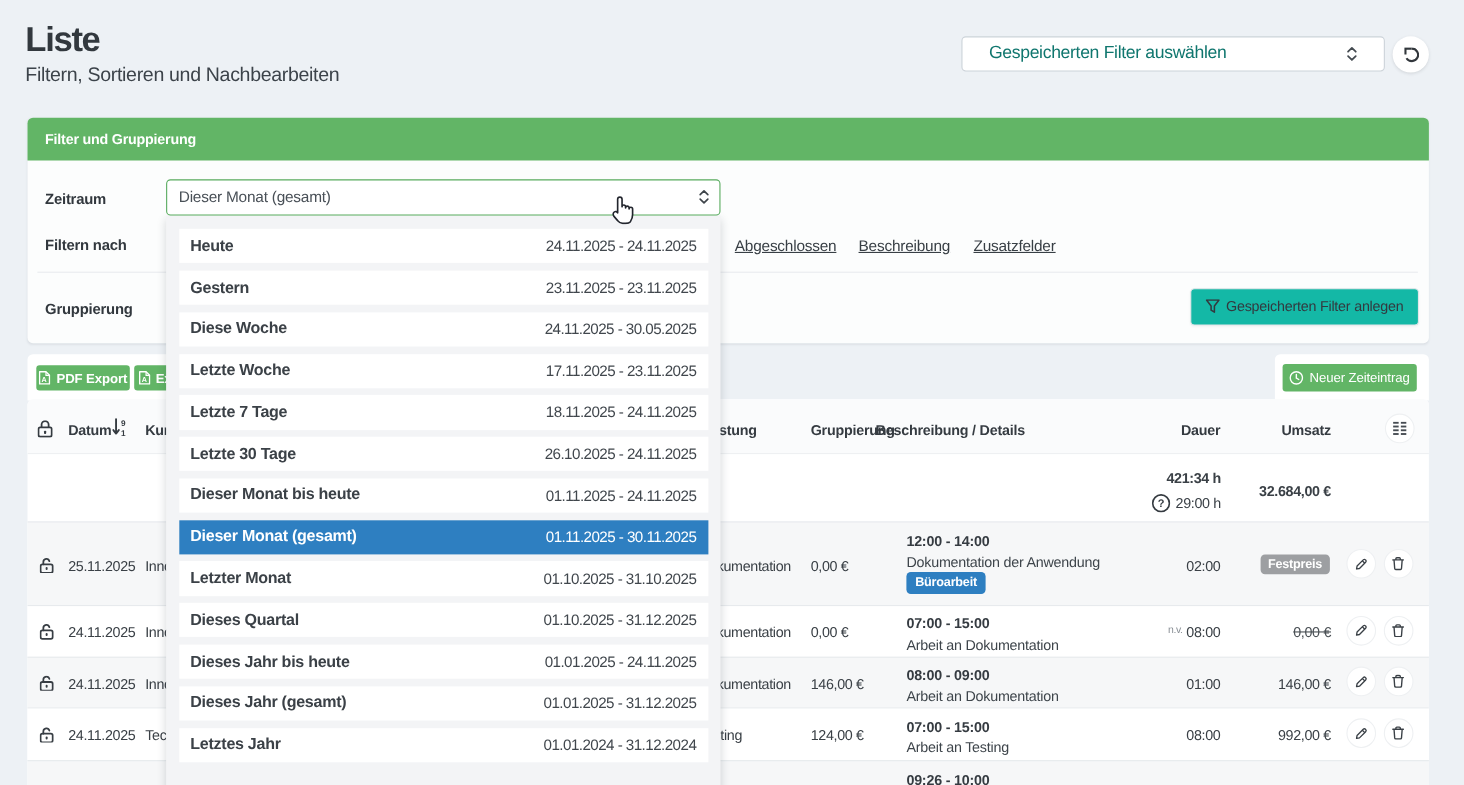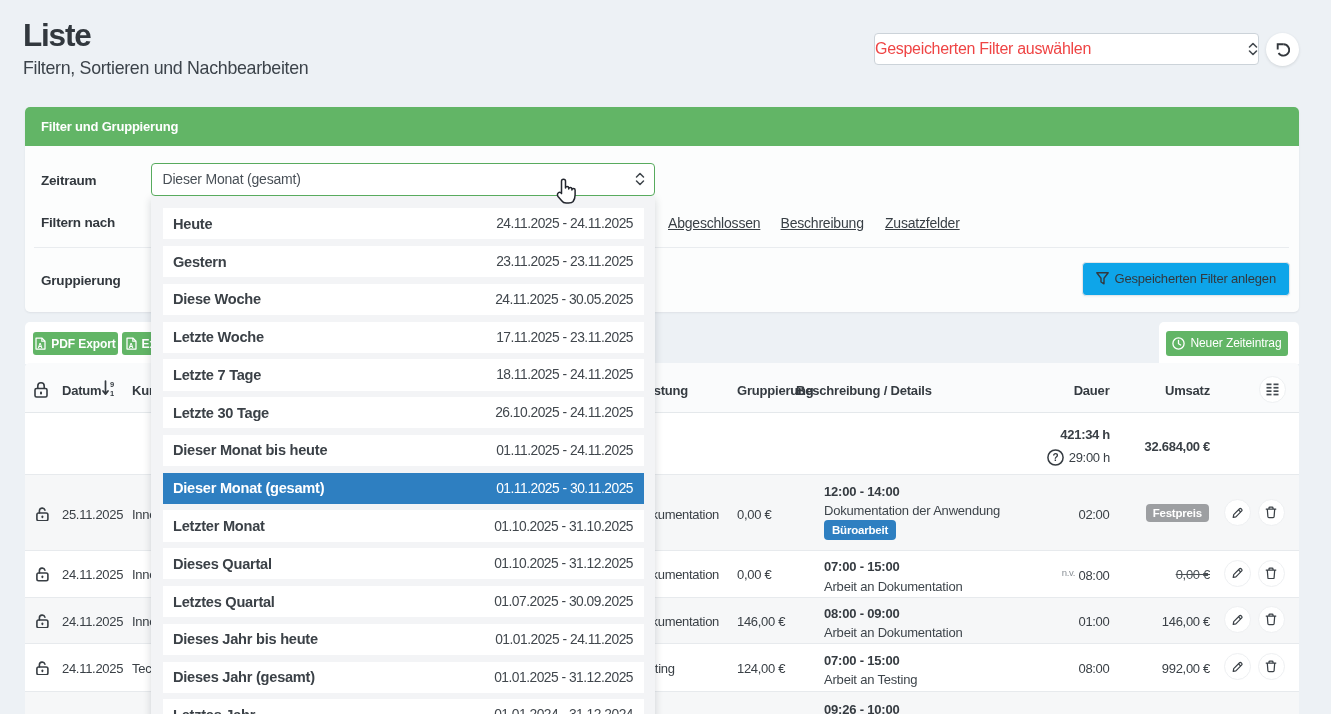--- a/index.html
+++ b/index.html
@@ -15,42 +15,42 @@
   .abs { position:absolute; }
 
   
   h1.title { left:23px; top:17px; font-size:31.5px; letter-spacing:-1.2px; color:#32383e; position:absolute; font-weight:bold; }
   .subtitle { left:23px; top:58px; font-size:17.8px; letter-spacing:-0.3px; color:#3c434a; position:absolute; }
 
   .topselect {
     left:874px; top:32.5px; width:385px; height:32px;
     background:#fff; border:1px solid #ccd3d9; border-radius:4px;
     position:absolute; display:flex; align-items:center;
-    padding:0 0; color:#ef4444; font-size:16px; letter-spacing:-0.3px;
+    padding:0 24px; color:#0f766e; font-size:16px; letter-spacing:-0.3px;
   }
   .topselect .chev { margin-left:auto; }
   .refreshbtn {
     left:1266px; top:33px; width:33px; height:33px; border-radius:50%;
     background:#fff; position:absolute; box-shadow:0 1px 3px rgba(40,50,60,.14);
     display:flex; align-items:center; justify-content:center;
   }
 
   
   .fcard { left:25px; top:107px; width:1274px; height:204.5px; background:#fcfdfd;
     border-radius:5px; position:absolute; box-shadow:0 1px 2px rgba(40,50,60,.08); }
   .fhead { height:39px; background:#62b566; border-radius:5px 5px 0 0;
     display:flex; align-items:center; padding-left:16px;
     color:#fff; font-weight:bold; font-size:13px; }
   .flabel { position:absolute; font-weight:bold; font-size:13.5px; color:#32383e; }
   .links { position:absolute; left:668px; top:215px; font-size:14px; color:#383f45; }
   .links span { text-decoration:underline; }
   .fdivider { position:absolute; left:34px; top:247px; width:1255px; height:1px; background:#e9ecef; }
   .savedbtn {
     position:absolute; left:1082px; top:261.5px; width:207.5px; height:34px;
-    background:#0ea5e9; border:1px solid #e3e6e9; border-radius:4px;
+    background:#14b8a6; border:1px solid #e3e6e9; border-radius:4px;
     display:flex; align-items:center; justify-content:center; gap:6px;
     font-size:13px; color:#33393f; box-shadow:0 1px 2px rgba(40,50,60,.05);
   }
 
   
   .patchL { position:absolute; left:25px; top:321.5px; width:212px; height:42px; background:#fff; border-radius:5px 5px 0 0; }
   .patchR { position:absolute; left:1159px; top:321.5px; width:140px; height:42px; background:#fff; border-radius:5px 5px 0 0; }
   .gbtn {
     position:absolute; background:#62b566; border-radius:3px; color:#fff;
     display:flex; align-items:center; justify-content:center; gap:5px;
@@ -382,24 +382,20 @@
     </div>
     <div class="dditem">
       <span class="l">Letzter Monat</span>
       <span class="r">01.10.2025 - 31.10.2025</span>
     </div>
     <div class="dditem">
       <span class="l">Dieses Quartal</span>
       <span class="r">01.10.2025 - 31.12.2025</span>
     </div>
     <div class="dditem">
-      <span class="l">Letztes Quartal</span>
-      <span class="r">01.07.2025 - 30.09.2025</span>
-    </div>
-    <div class="dditem">
       <span class="l">Dieses Jahr bis heute</span>
       <span class="r">01.01.2025 - 24.11.2025</span>
     </div>
     <div class="dditem">
       <span class="l">Dieses Jahr (gesamt)</span>
       <span class="r">01.01.2025 - 31.12.2025</span>
     </div>
     <div class="dditem">
       <span class="l">Letztes Jahr</span>
       <span class="r">01.01.2024 - 31.12.2024</span>

